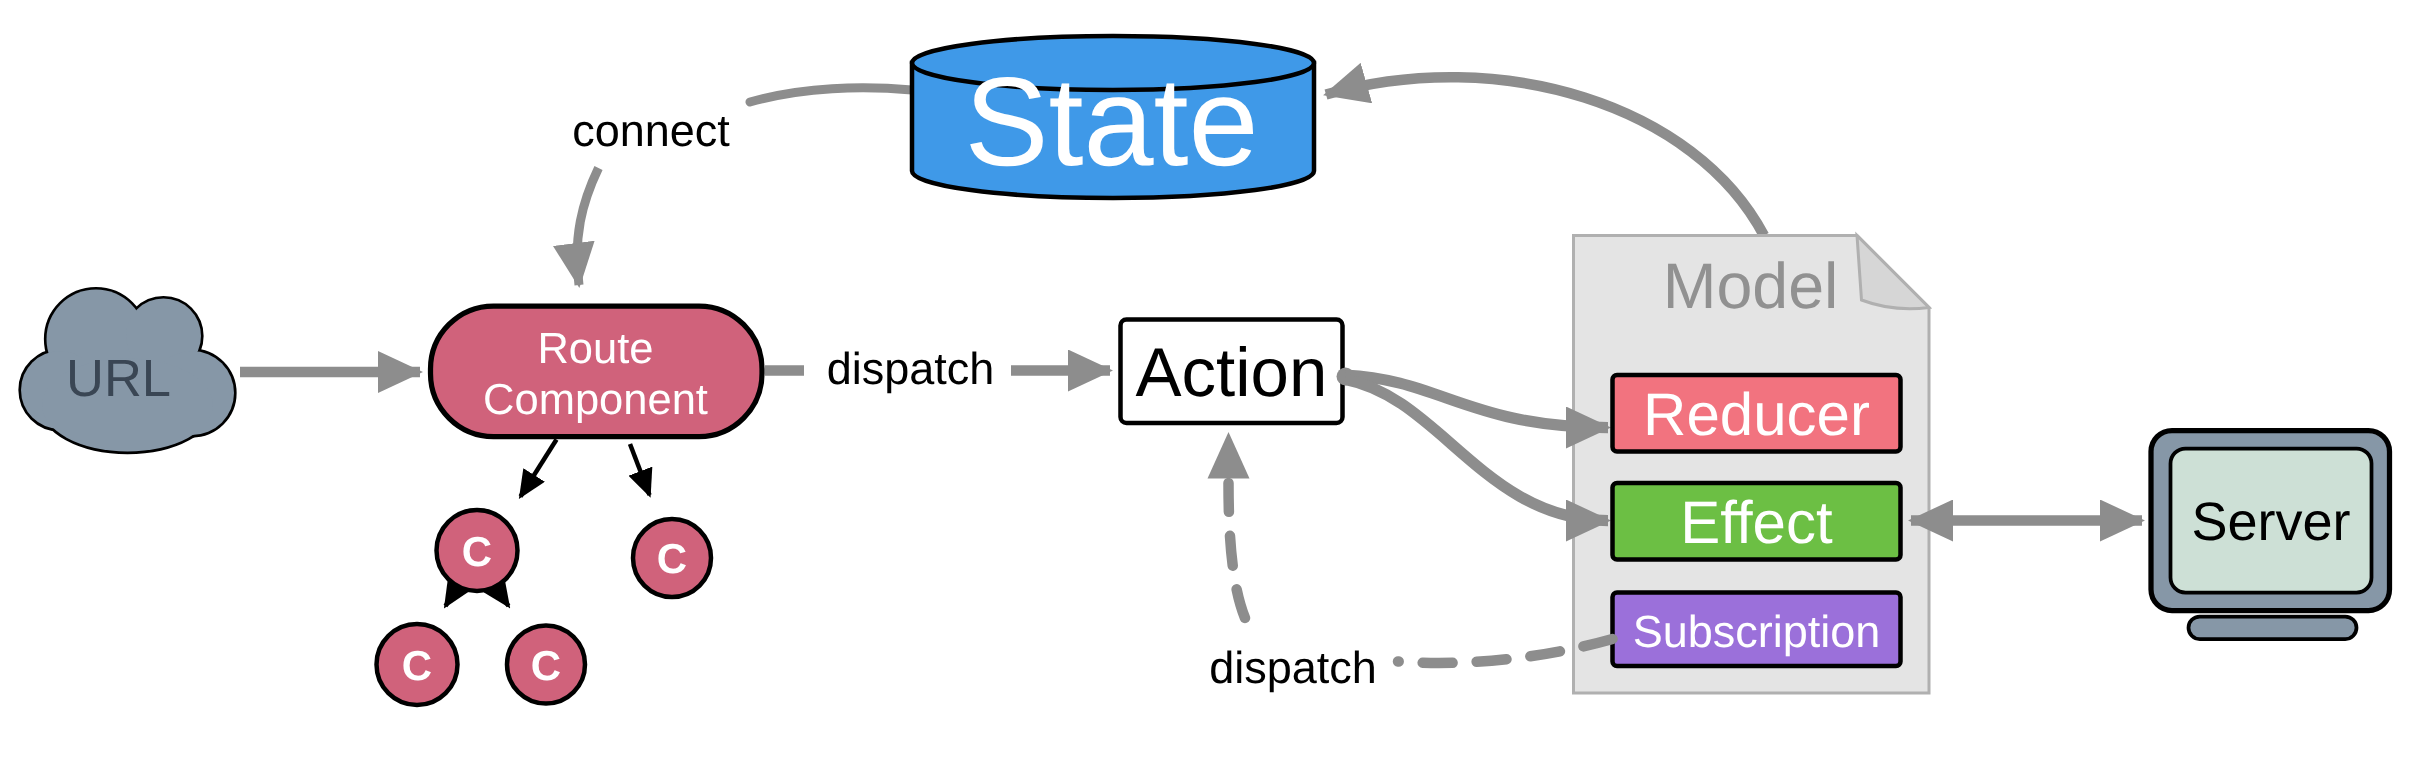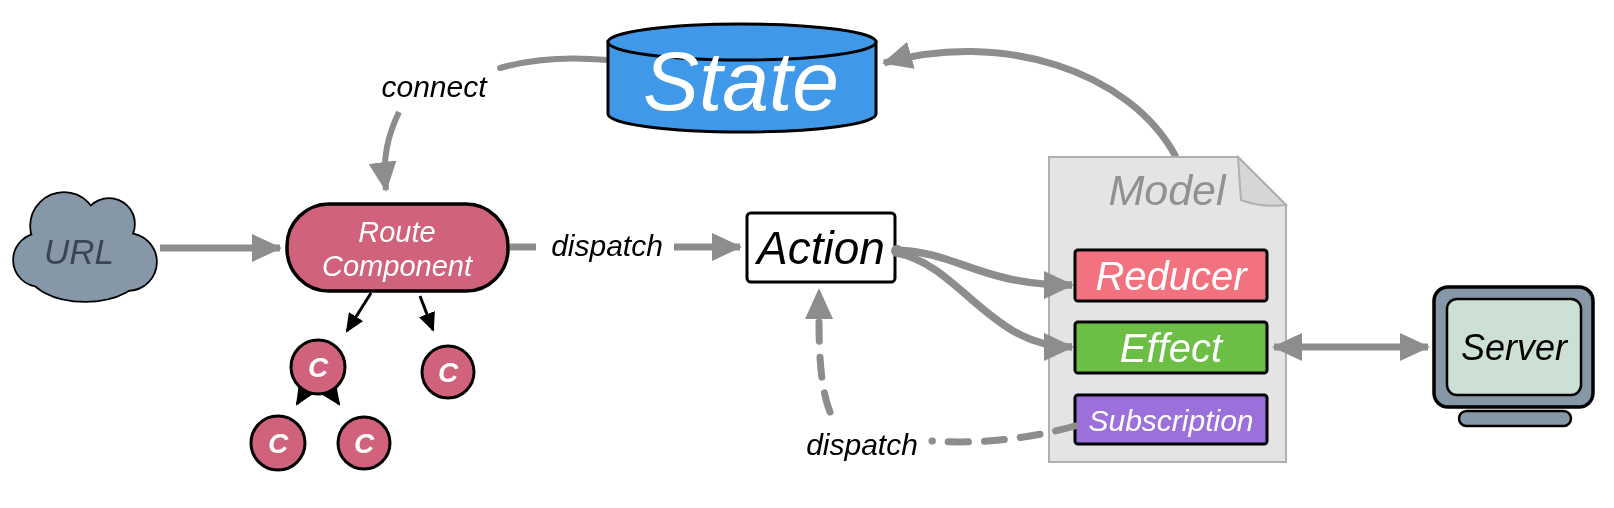--- a/index.html
+++ b/index.html
@@ -1,17 +1,17 @@
 <!DOCTYPE html>
 <html><head>
 <meta charset="utf-8">
 <style>
   html,body{margin:0;padding:0;background:#ffffff;}
   .canvas{position:relative;width:1614px;height:508px;background:#ffffff;overflow:hidden;
-          font-family:"Liberation Sans", sans-serif;font-style:italic;}
+          font-family:"Liberation Sans", sans-serif;}
   svg{display:block;}
   text{font-family:"Liberation Sans", sans-serif;}
   .t-w{fill:#ffffff;}
   .t-k{fill:#000000;}
 </style>
 </head>
 <body>
 
 <div class="canvas">
 <svg width="1614" height="508" viewBox="0 0 1614 508">

